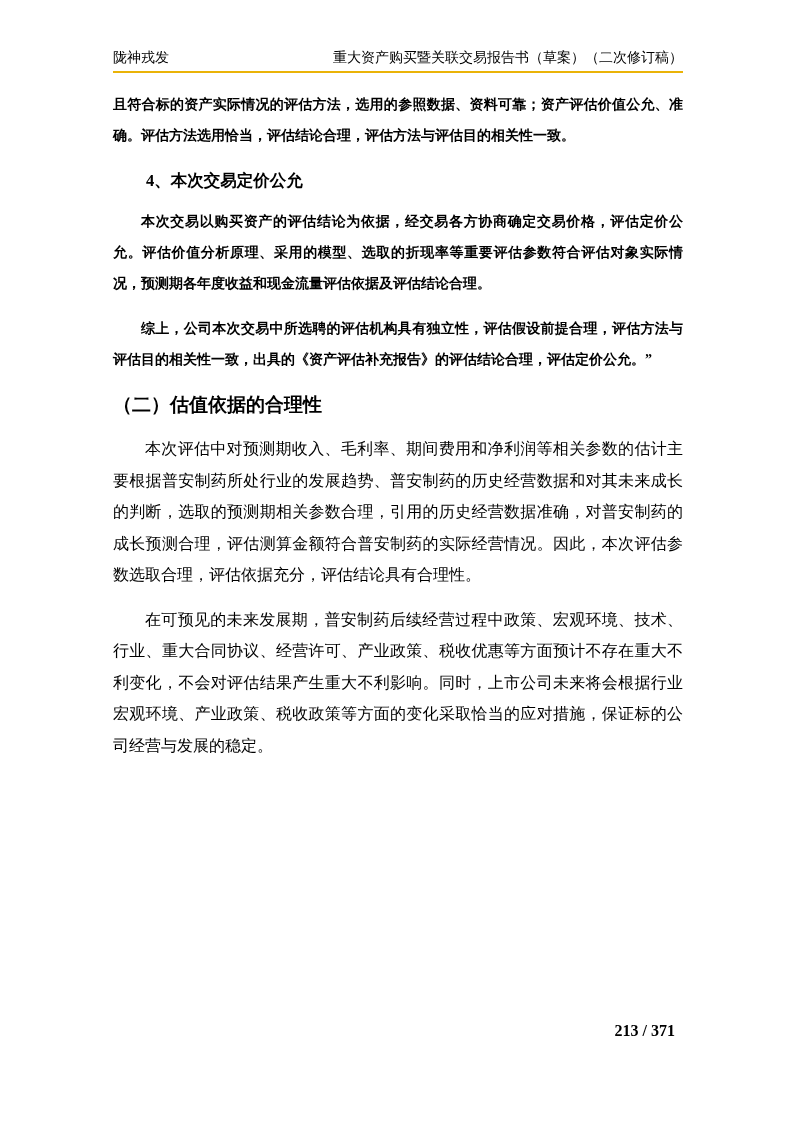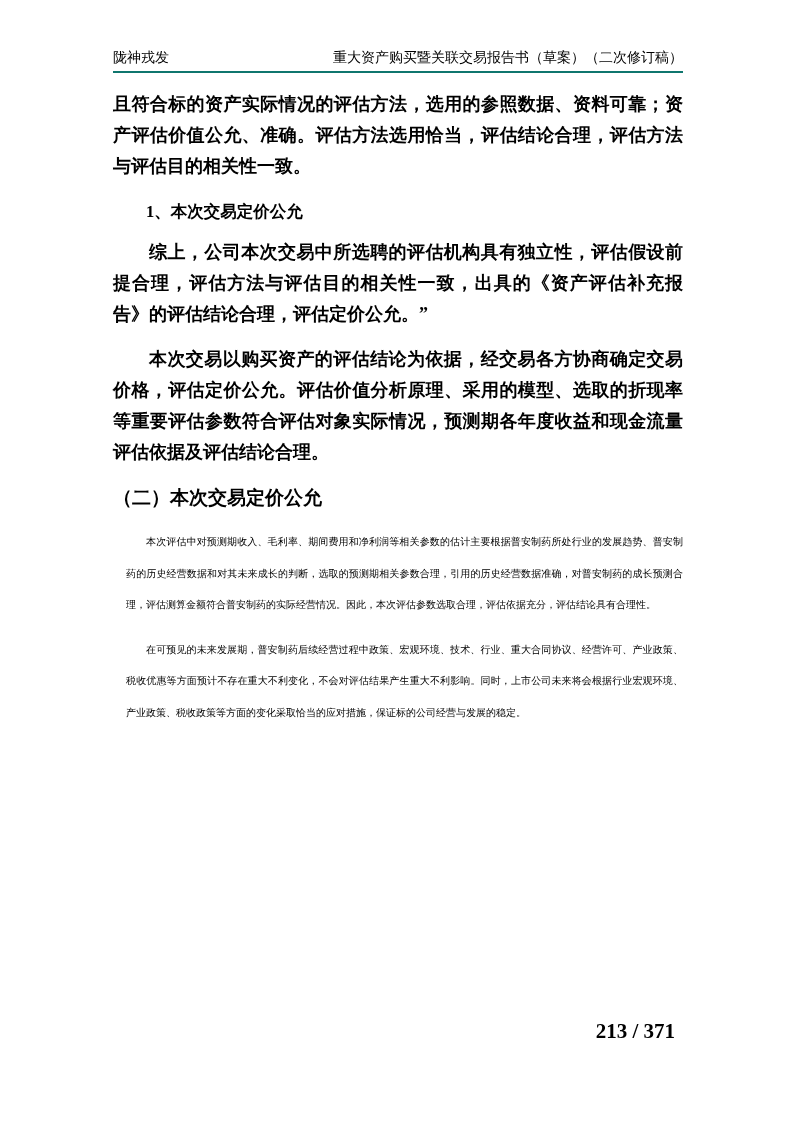--- a/index.html
+++ b/index.html
@@ -18,33 +18,33 @@
     overflow: hidden;
   }
   
   .header {
     display: flex;
     justify-content: space-between;
     align-items: flex-end;
     font-family: "Liberation Serif", "DejaVu Serif", serif;
     font-size: 14px;
     line-height: 20px;
-    border-bottom: 2px solid #0f766e;
+    border-bottom: 2px solid #eab308;
     padding-bottom: 3px;
   }
   .header .left { white-space: nowrap; }
   .header .right { white-space: nowrap; text-align: right; }
   
   .doc-body {
     margin-top: 16px;
   }
   .p-kai {
     font-family: "Liberation Serif", "DejaVu Serif", serif;
     font-weight: 700;
-    font-size: 18px;
+    font-size: 14px;
     line-height: 31px;
     text-align: justify;
     margin: 4px 0 14px 0;
   }
   .indent { text-indent: 2em; }
   .h-item {
     font-family: "Liberation Serif", "DejaVu Serif", serif;
     font-weight: 700;
     font-size: 16.5px;
     line-height: 31px;
@@ -59,58 +59,58 @@
     margin: 9px 0 13px 0;
     text-align: justify;
   }
   .h-hei-multi {
     line-height: 46px;
     margin: 4px 0 8px 0;
   }
   .p-song {
     font-family: "Liberation Serif", "DejaVu Serif", serif;
     font-weight: 400;
-    font-size: 10px;
+    font-size: 16px;
     line-height: 31.5px;
     text-align: justify;
     text-indent: 2em;
-    margin: 0 0 13px 13px;
+    margin: 0 0 13px 0;
   }
   
   .page-number {
     position: absolute;
     top: 1021px;
     right: 118px;
     font-family: "Liberation Serif", "DejaVu Serif", serif;
     font-weight: 700;
-    font-size: 21px;
+    font-size: 16px;
     line-height: 20px;
   }
 </style>
 </head>
 <body>
 
 <div class="page">
 
   <div class="header">
     <span class="left">陇神戎发</span>
     <span class="right">重大资产购买暨关联交易报告书（草案）（二次修订稿）</span>
   </div>
 
   <div class="doc-body">
 
     <p class="p-kai">且符合标的资产实际情况的评估方法，选用的参照数据、资料可靠；资产评估价值公允、准确。评估方法选用恰当，评估结论合理，评估方法与评估目的相关性一致。</p>
 
-    <p class="h-item">1、本次交易定价公允</p>
+    <p class="h-item">4、本次交易定价公允</p>
+
+    <p class="p-kai indent">本次交易以购买资产的评估结论为依据，经交易各方协商确定交易价格，评估定价公允。评估价值分析原理、采用的模型、选取的折现率等重要评估参数符合评估对象实际情况，预测期各年度收益和现金流量评估依据及评估结论合理。</p>
 
     <p class="p-kai indent">综上，公司本次交易中所选聘的评估机构具有独立性，评估假设前提合理，评估方法与评估目的相关性一致，出具的《资产评估补充报告》的评估结论合理，评估定价公允。”</p>
 
-    <p class="p-kai indent">本次交易以购买资产的评估结论为依据，经交易各方协商确定交易价格，评估定价公允。评估价值分析原理、采用的模型、选取的折现率等重要评估参数符合评估对象实际情况，预测期各年度收益和现金流量评估依据及评估结论合理。</p>
-
-    <h2 class="h-hei">（二）本次交易定价公允</h2>
+    <h2 class="h-hei">（二）估值依据的合理性</h2>
 
     <p class="p-song">本次评估中对预测期收入、毛利率、期间费用和净利润等相关参数的估计主要根据普安制药所处行业的发展趋势、普安制药的历史经营数据和对其未来成长的判断，选取的预测期相关参数合理，引用的历史经营数据准确，对普安制药的成长预测合理，评估测算金额符合普安制药的实际经营情况。因此，本次评估参数选取合理，评估依据充分，评估结论具有合理性。</p>
 
 
     <p class="p-song">在可预见的未来发展期，普安制药后续经营过程中政策、宏观环境、技术、行业、重大合同协议、经营许可、产业政策、税收优惠等方面预计不存在重大不利变化，不会对评估结果产生重大不利影响。同时，上市公司未来将会根据行业宏观环境、产业政策、税收政策等方面的变化采取恰当的应对措施，保证标的公司经营与发展的稳定。</p>
 
   </div>
 
   <div class="page-number">213 / 371</div>
 

